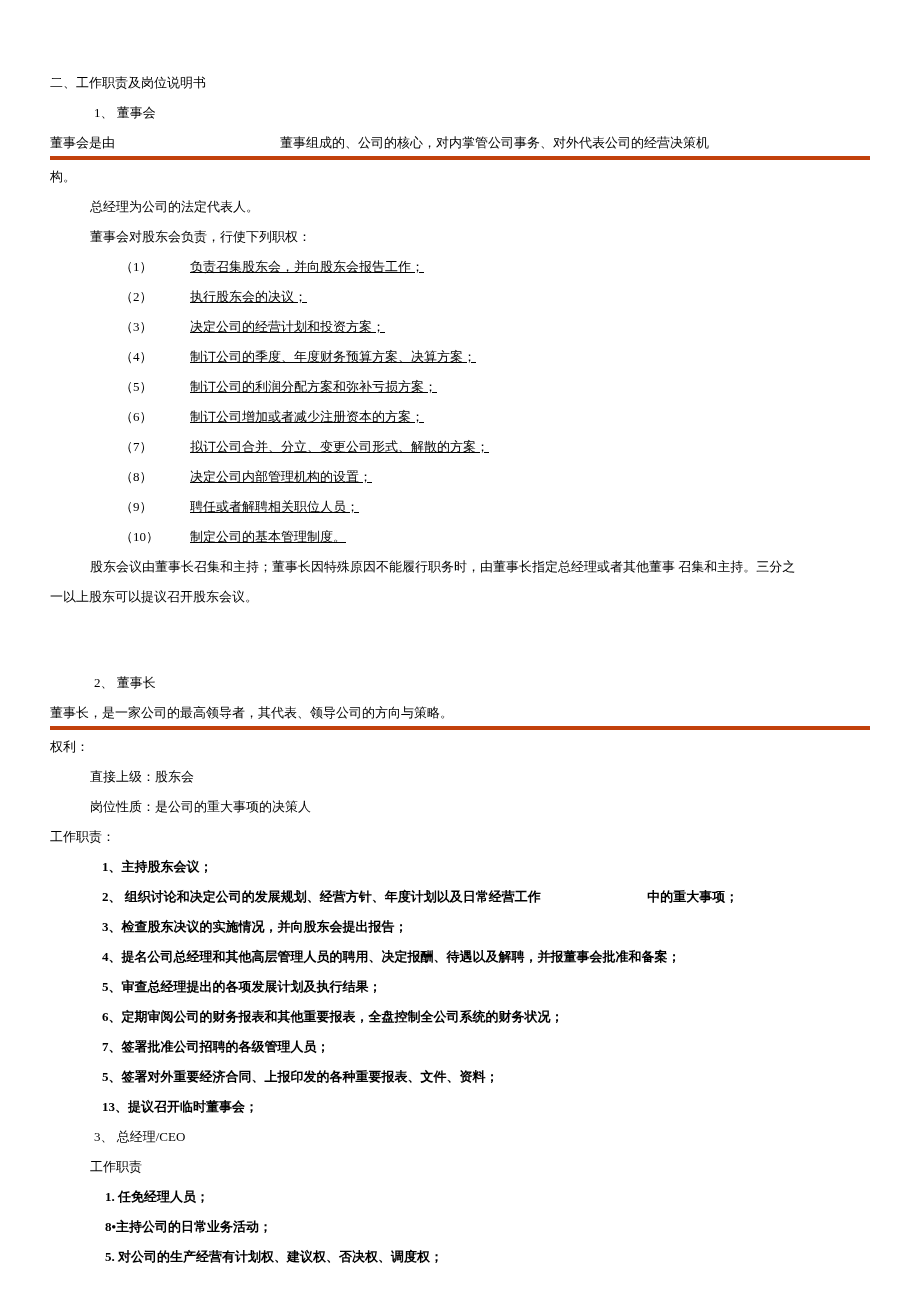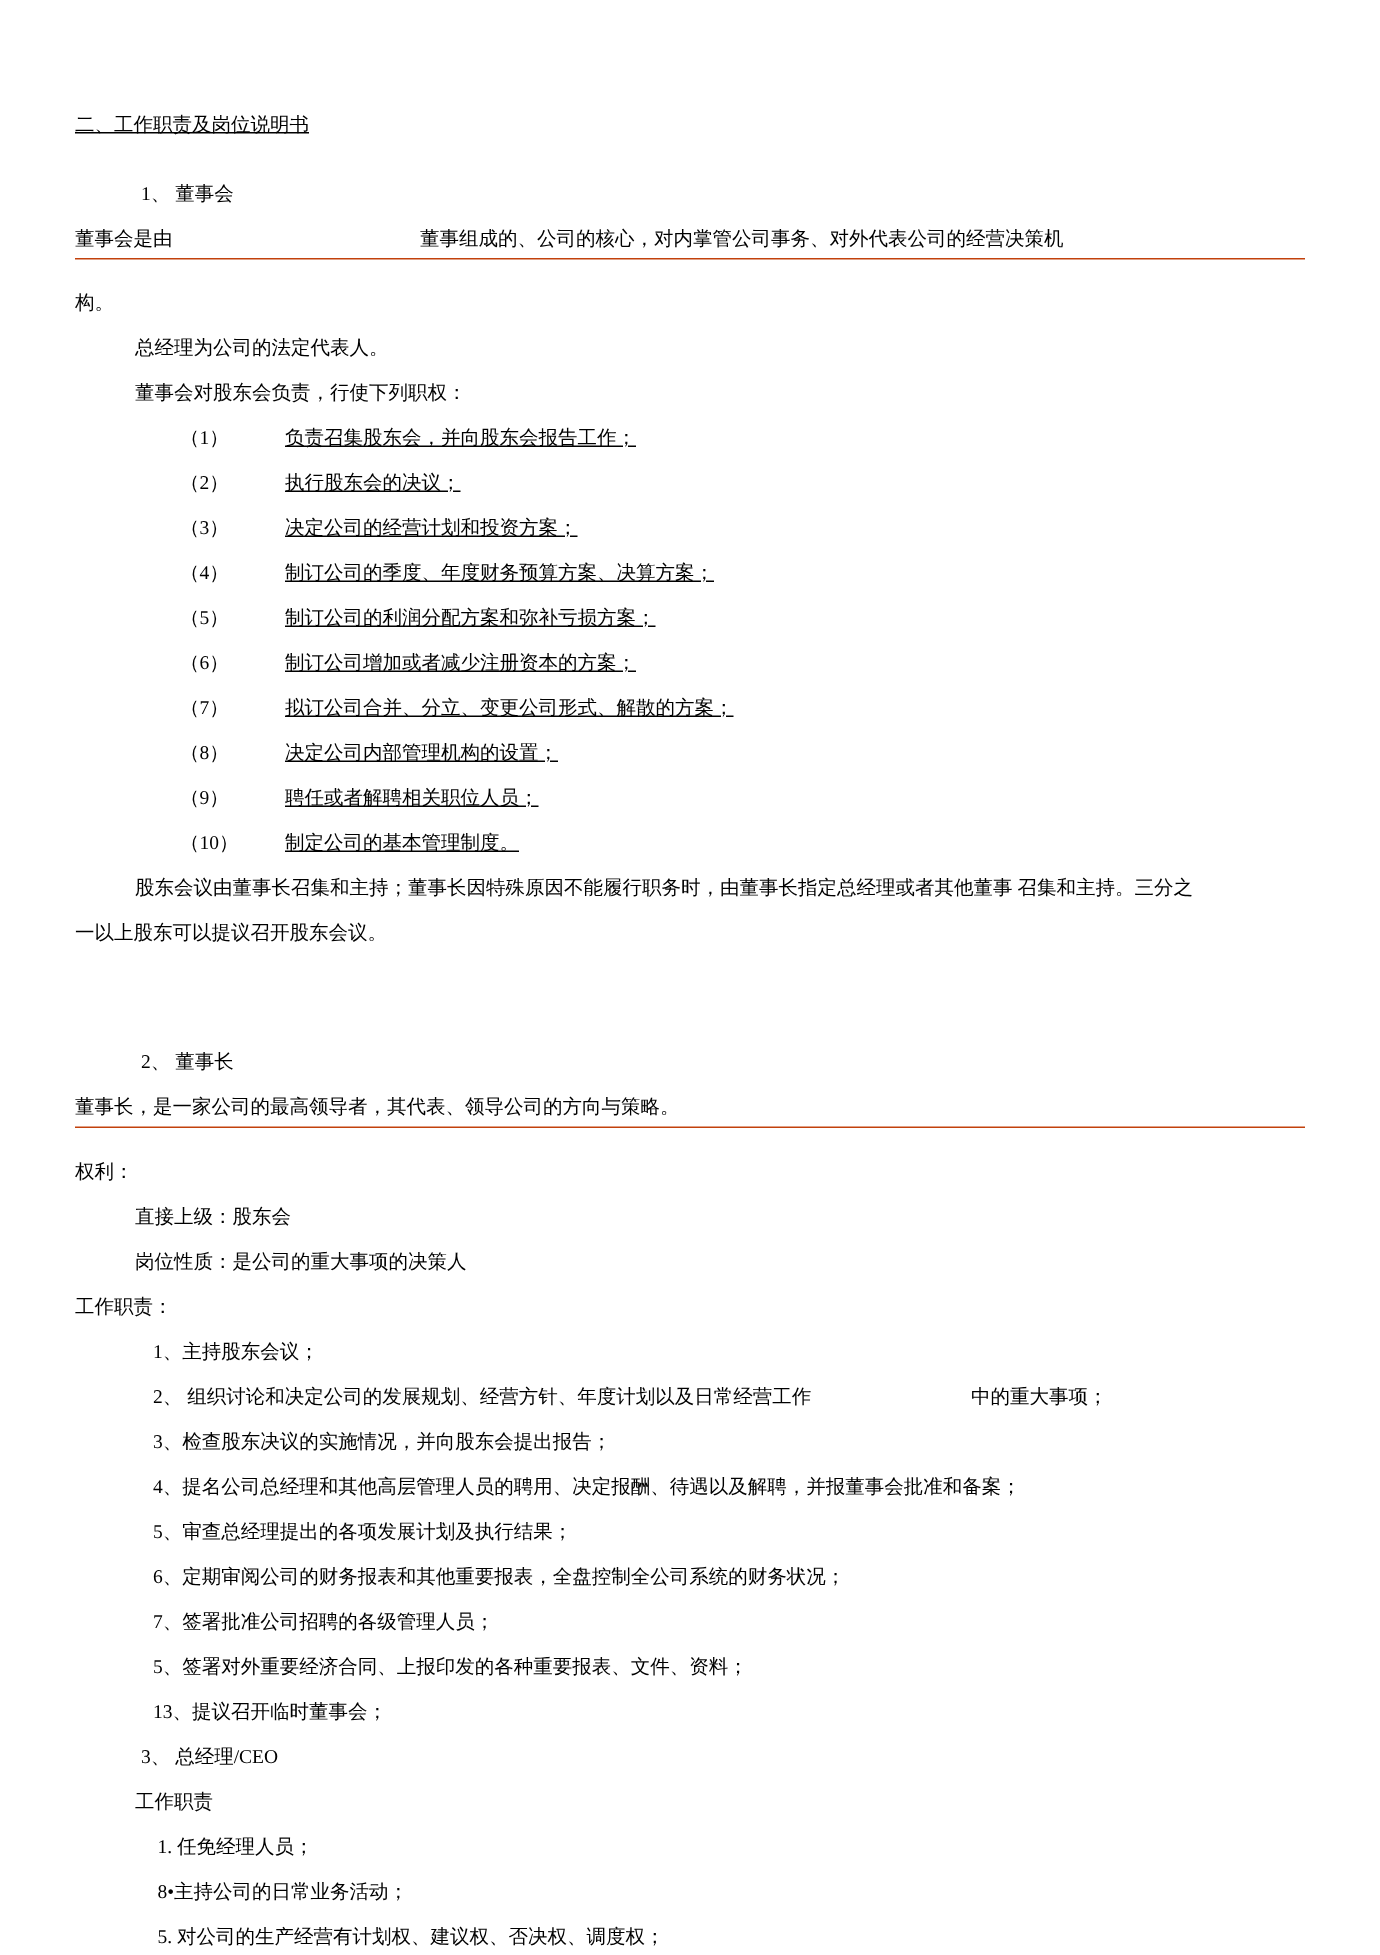--- a/index.html
+++ b/index.html
@@ -10,31 +10,30 @@
     body {
       font-family: "SimSun", "宋体", serif;
       font-size: 13px;
       line-height: 2.0;
       color: #000;
       background: #fff;
       padding: 70px 50px 50px 50px;
       width: 920px;
     }
     .section-heading {
-      margin-bottom: 20px;
-      text-decoration: underline;
+      margin-bottom: 4px;
     }
     .sub-heading {
       margin-bottom: 4px;
       margin-left: 44px;
     }
     .underlined-line {
-      border-bottom: 1px solid #c2410c;
+      border-bottom: 4px solid #c2410c;
       display: flex;
-      margin-bottom: 16px;
+      margin-bottom: 4px;
     }
     .underlined-line .pre {
       white-space: nowrap;
     }
     .underlined-line .gap {
       display: inline-block;
       width: 165px;
     }
     .underlined-line .post {
       white-space: nowrap;
@@ -62,20 +61,21 @@
     .list-text {
       flex: 1;
       text-decoration: underline;
     }
     .job-list {
       padding-left: 52px;
       margin-bottom: 4px;
     }
     .job-row {
       margin-bottom: 4px;
+      font-weight: bold;
     }
     .gap-medium {
       display: inline-block;
       width: 100px;
     }
     .spacer {
       height: 56px;
     }
   </style>
 </head>

